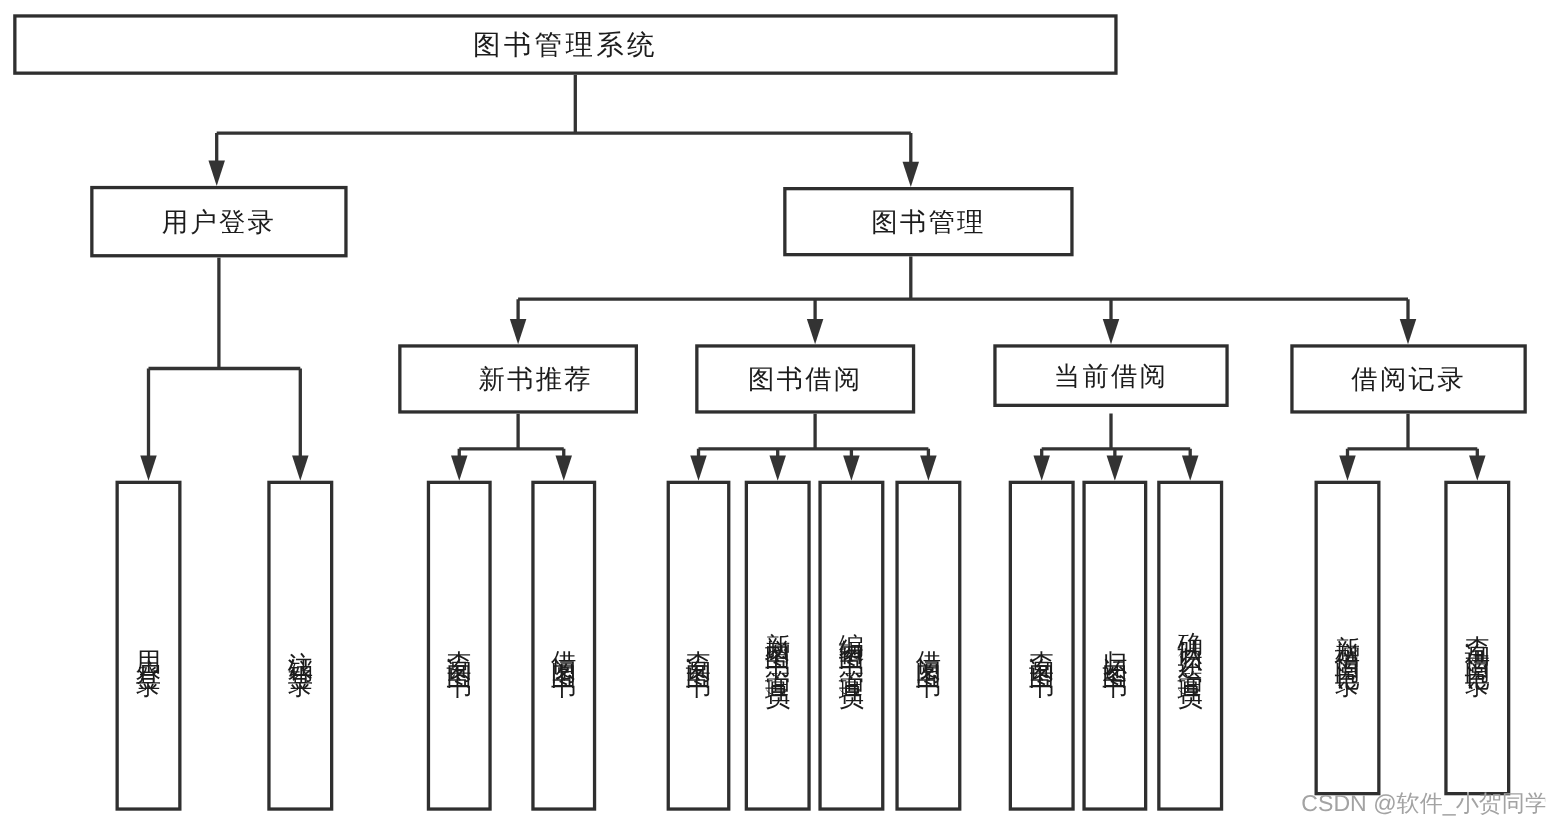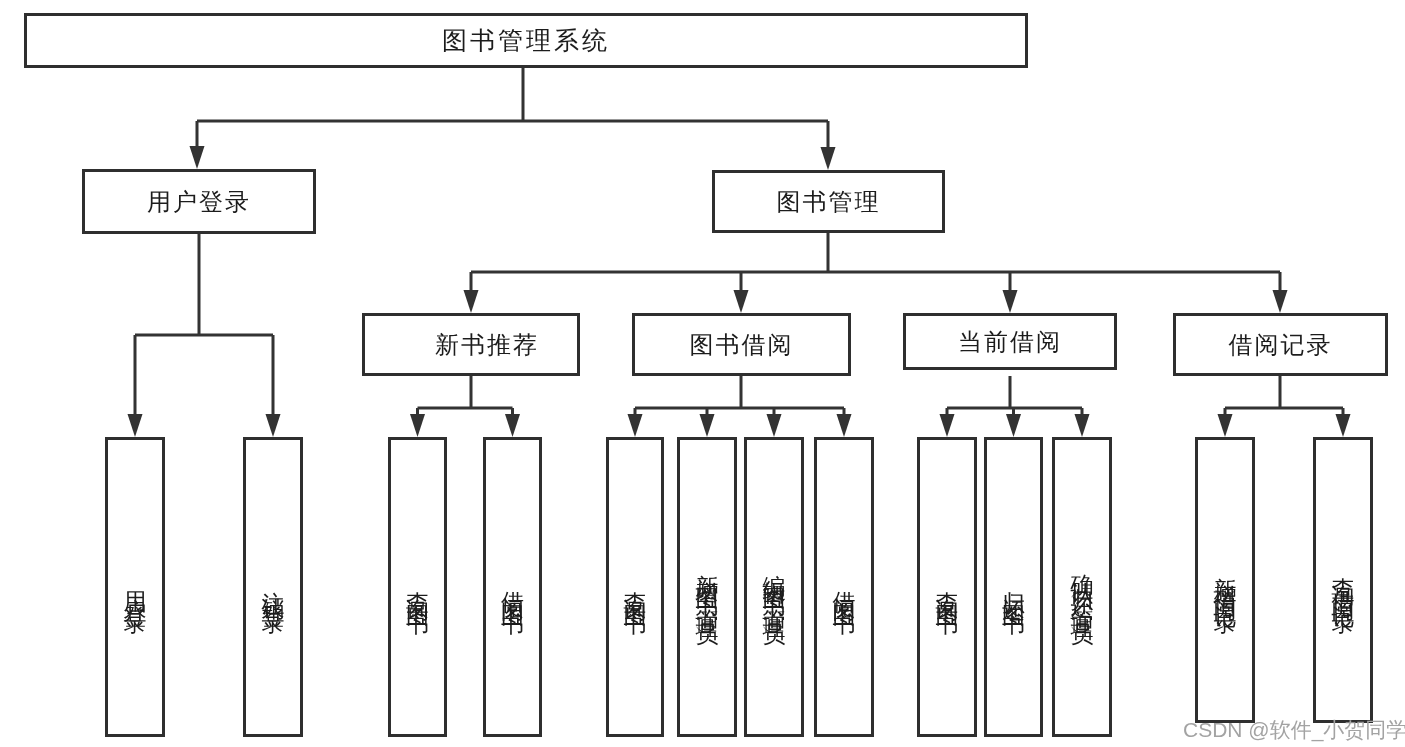--- a/index.html
+++ b/index.html
@@ -103,35 +103,35 @@
     <path class="line" d="M1010,376 V408 M947,408 H1082 M947,408 V416 M1013.5,408 V416 M1082,408 V416"></path>
     <polygon class="arrow" points="947,437 939.5,414 954.5,414"></polygon>
     <polygon class="arrow" points="1013.5,437 1006,414 1021,414"></polygon>
     <polygon class="arrow" points="1082,437 1074.5,414 1089.5,414"></polygon>
 
     <path class="line" d="M1280,376 V408 M1225,408 H1343 M1225,408 V416 M1343,408 V416"></path>
     <polygon class="arrow" points="1225,437 1217.5,414 1232.5,414"></polygon>
     <polygon class="arrow" points="1343,437 1335.5,414 1350.5,414"></polygon>
   </svg>
 
-  <div class="box root" style="left:24px; top:13px; width:1004px; height:55px;">
+  <div class="box root" style="left:12px; top:13px; width:1004px; height:55px;">
     <span class="hlabel">图书管理系统</span>
   </div>
 
   <div class="box" style="left:82px; top:169px; width:234px; height:65px;">
     <span class="hlabel">用户登录</span>
   </div>
-  <div class="box" style="left:712px; top:170px; width:233px; height:63px;">
+  <div class="box" style="left:712px; top:170px; width:264px; height:63px;">
     <span class="hlabel">图书管理</span>
   </div>
 
   <div class="box" style="left:362px; top:313px; width:218px; height:63px;padding-left:32px;">
     <span class="hlabel">新书推荐</span>
   </div>
-  <div class="box" style="left:632px; top:313px; width:219px; height:63px;">
+  <div class="box" style="left:632px; top:313px; width:200px; height:63px;">
     <span class="hlabel">图书借阅</span>
   </div>
   <div class="box" style="left:903px; top:313px; width:214px; height:57px;">
     <span class="hlabel">当前借阅</span>
   </div>
   <div class="box" style="left:1173px; top:313px; width:215px; height:63px;">
     <span class="hlabel">借阅记录</span>
   </div>
 
   <div class="box" style="left:105px; top:437px; width:60px; height:300px;">

